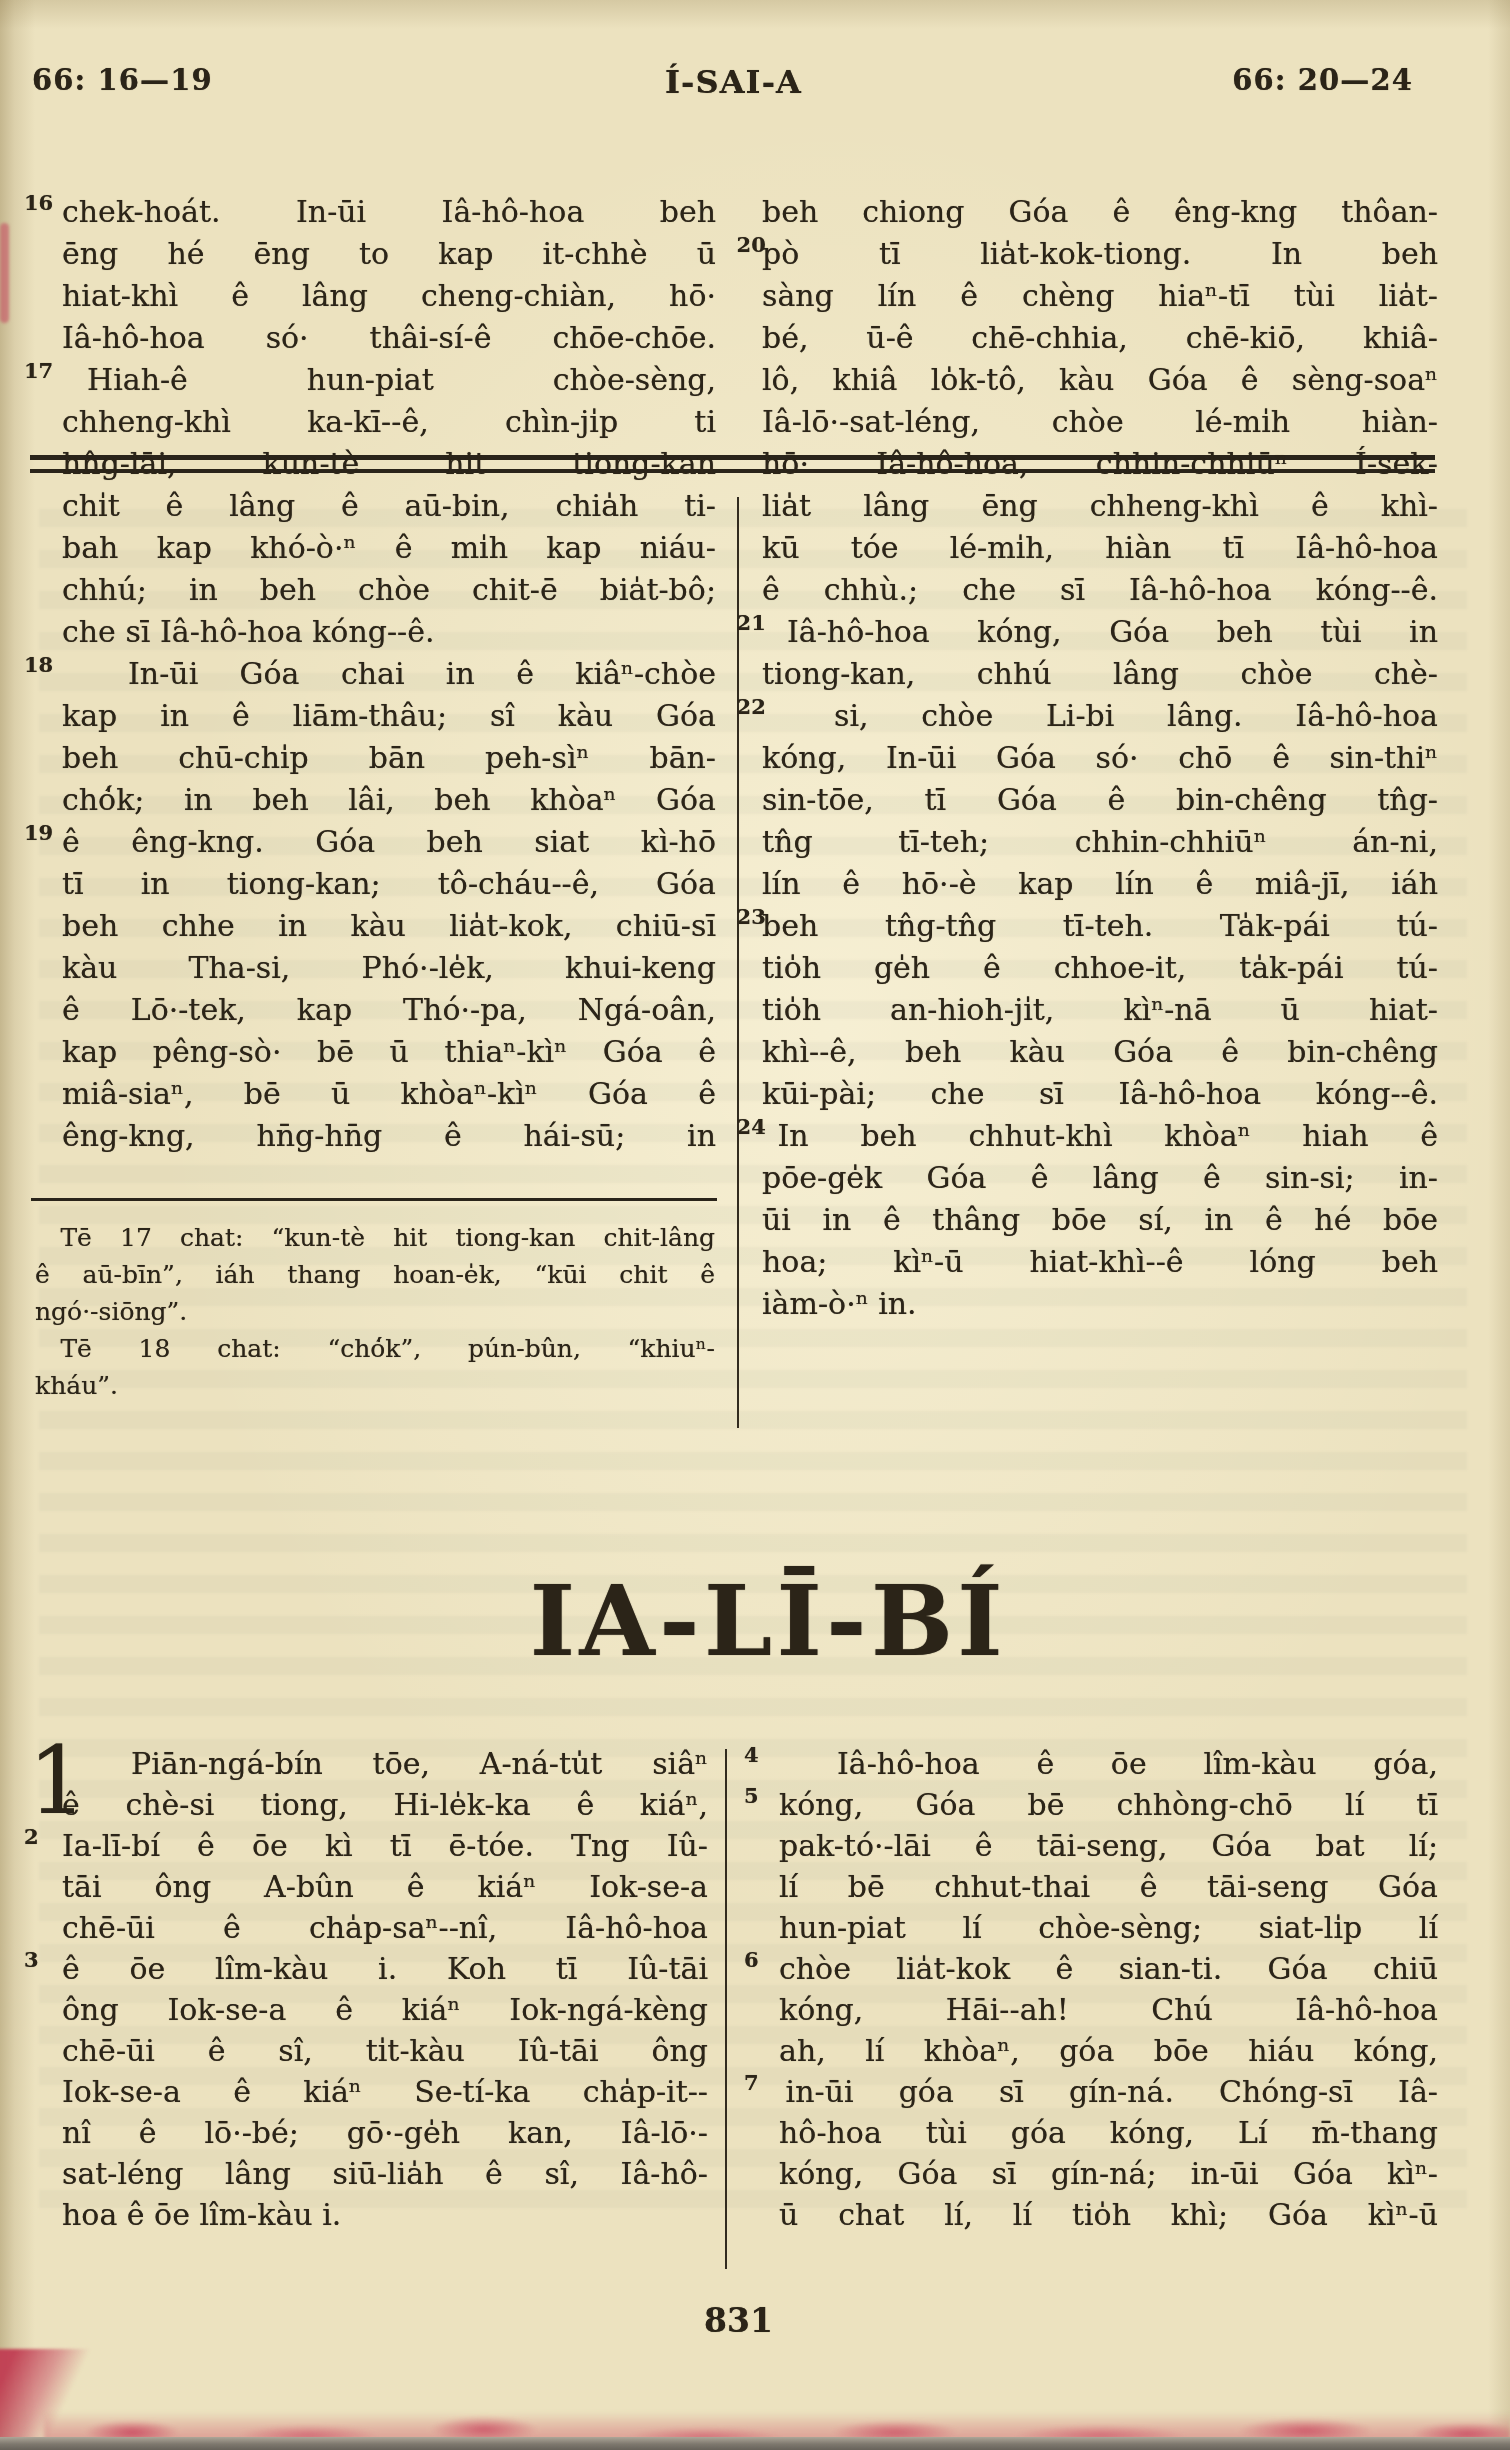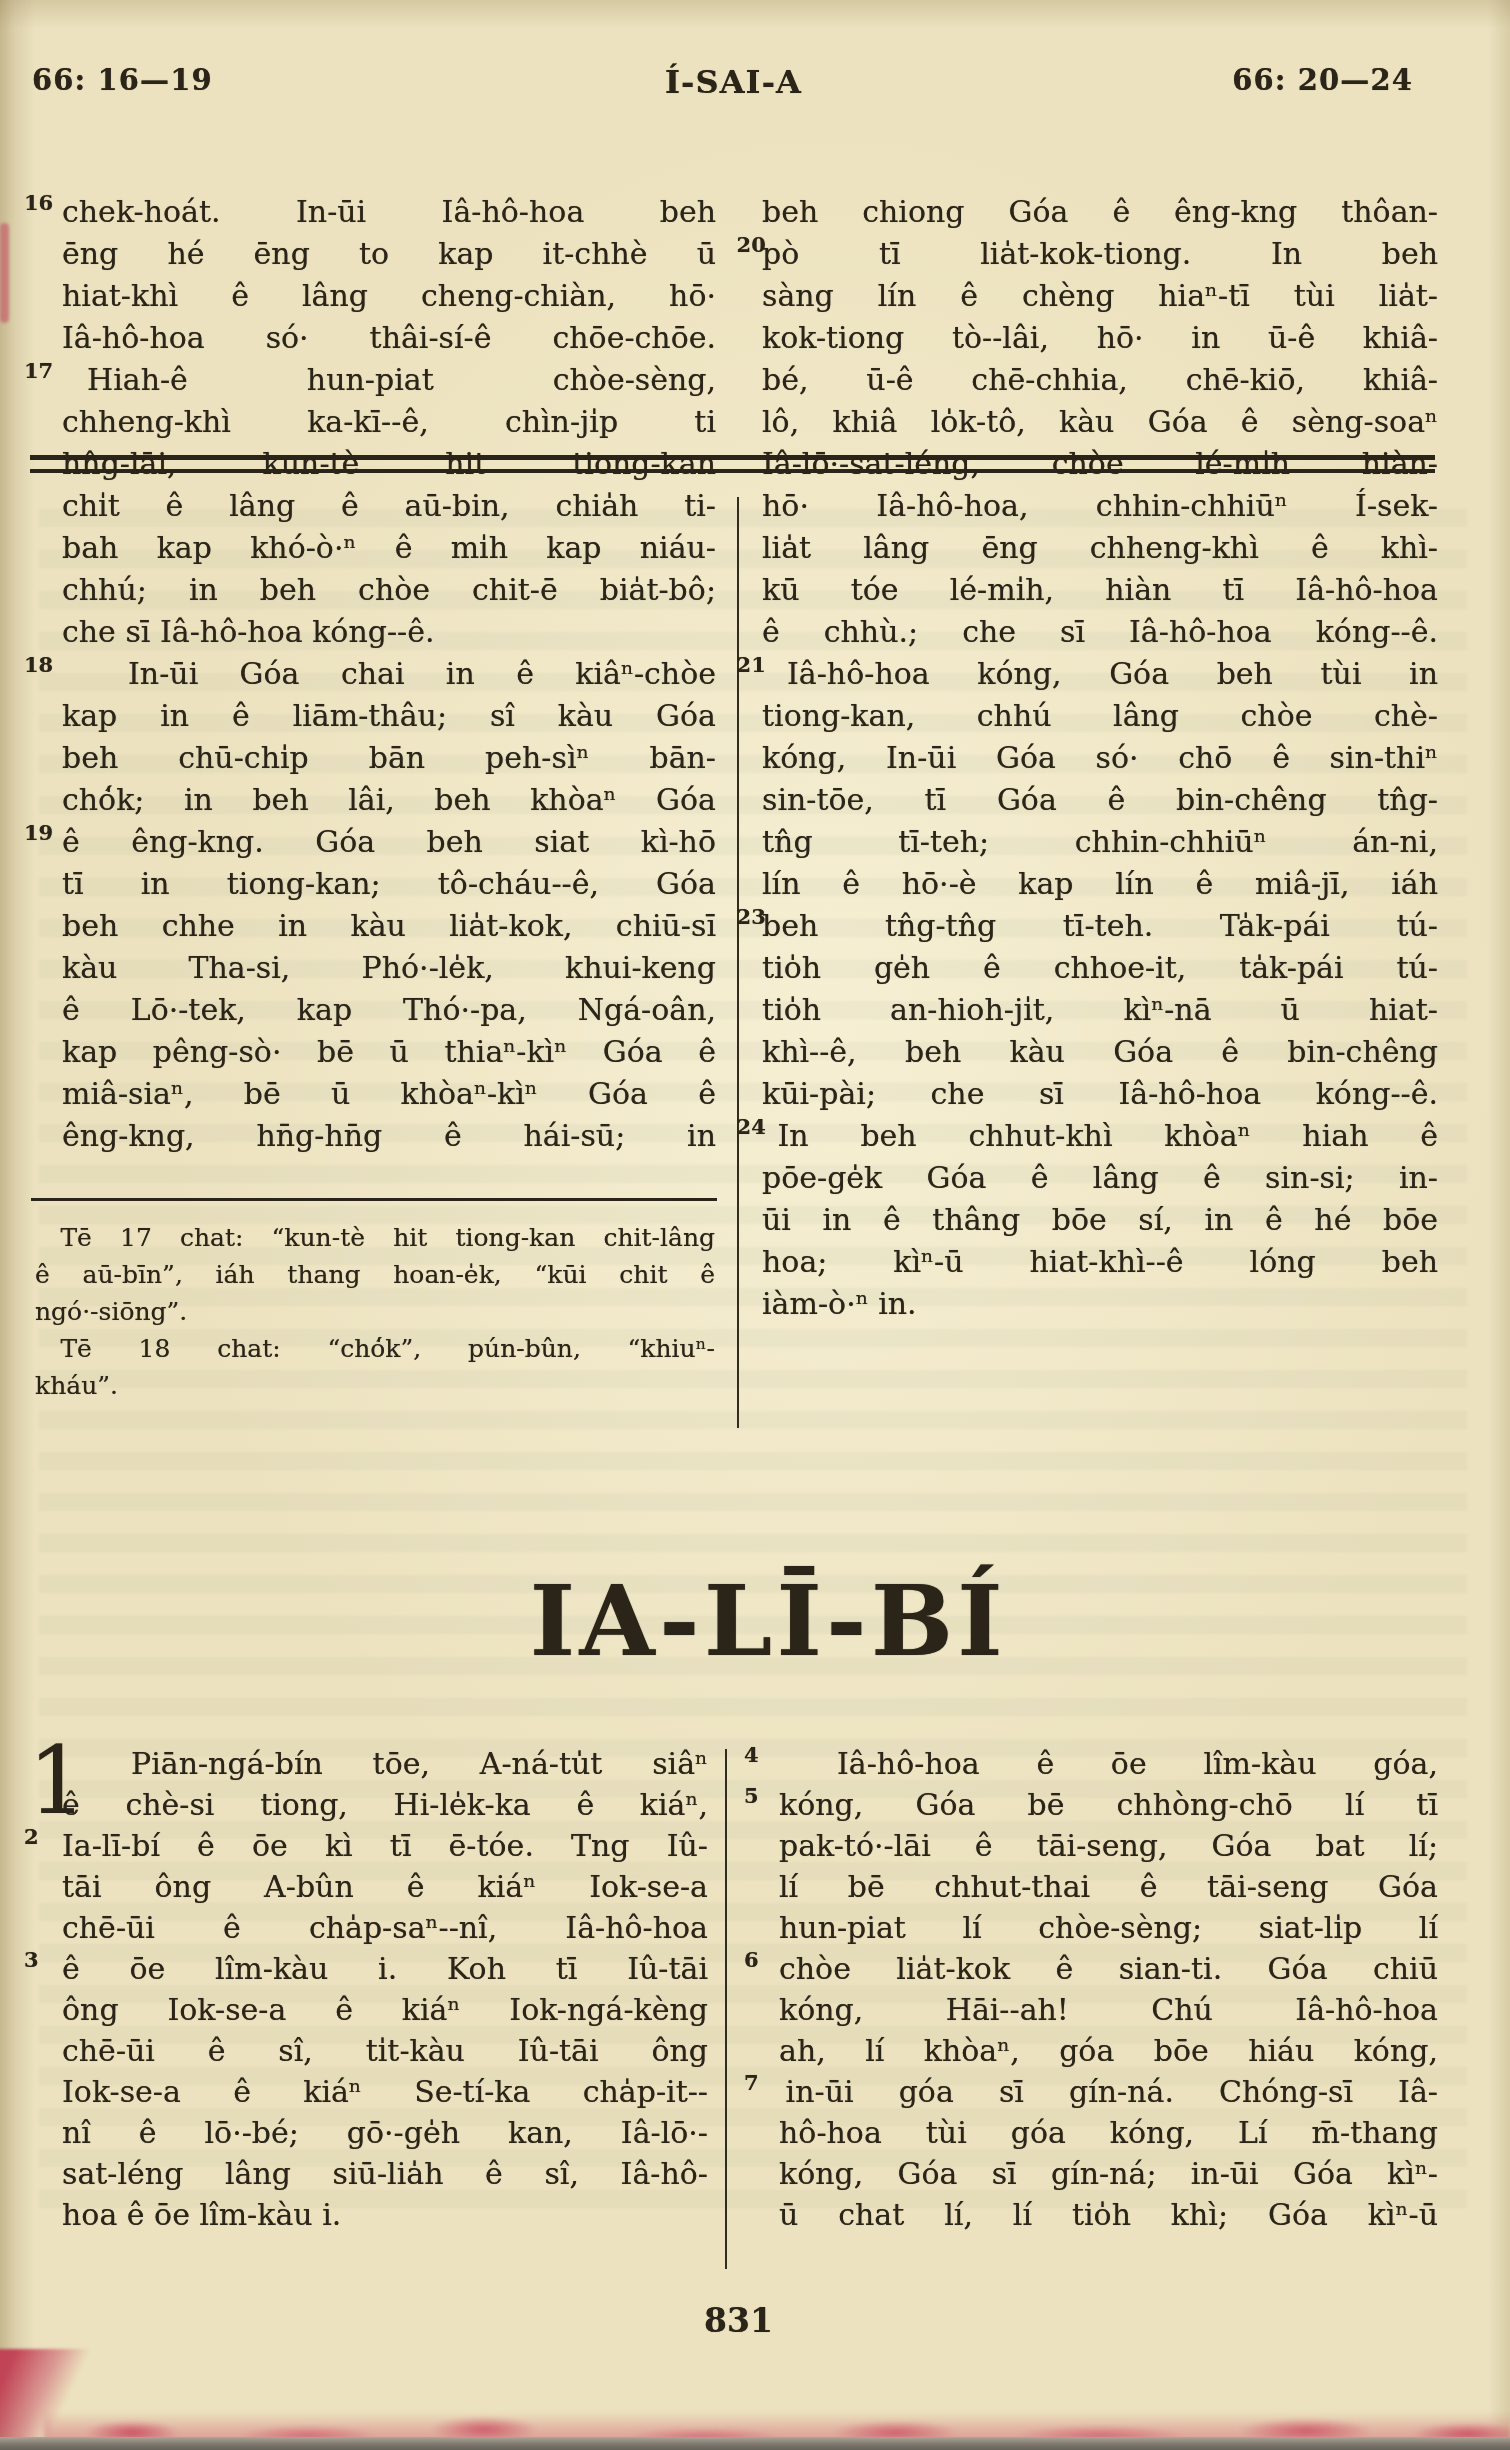--- a/index.html
+++ b/index.html
@@ -137,30 +137,30 @@
       <div class="line"><span>kàu Tha-si, Phó·-le̍k, khui-keng</span></div>
       <div class="line"><span>ê Lō·-tek, kap Thó·-pa, Ngá-oân,</span></div>
       <div class="line"><span>kap pêng-sò· bē ū thiaⁿ-kìⁿ Góa ê</span></div>
       <div class="line"><span>miâ-siaⁿ, bē ū khòaⁿ-kìⁿ Góa ê</span></div>
       <div class="line"><span>êng-kng, hn̄g-hn̄g ê hái-sū; in</span></div>
     </div>
   <div class="col col-ur">
       <div class="line"><span>beh chiong Góa ê êng-kng thôan-</span></div>
       <div class="line"><span class="vnum">20</span><span>pò tī lia̍t-kok-tiong. In beh</span></div>
       <div class="line"><span>sàng lín ê chèng hiaⁿ-tī tùi lia̍t-</span></div>
-      <div class="line"><span>kok-tiong tò--lâi, hō· in ū-ê khiâ-</span></div>
       <div class="line"><span>bé, ū-ê chē-chhia, chē-kiō, khiâ-</span></div>
       <div class="line"><span>lô, khiâ lo̍k-tô, kàu Góa ê sèng-soaⁿ</span></div>
       <div class="line"><span>Iâ-lō·-sat-léng, chòe lé-mi̍h hiàn-</span></div>
       <div class="line"><span>hō· Iâ-hô-hoa, chhin-chhiūⁿ Í-sek-</span></div>
       <div class="line"><span>lia̍t lâng ēng chheng-khì ê khì-</span></div>
       <div class="line"><span>kū tóe lé-mi̍h, hiàn tī Iâ-hô-hoa</span></div>
       <div class="line"><span>ê chhù.; che sī Iâ-hô-hoa kóng--ê.</span></div>
       <div class="line" style="padding-left: 25px;"><span class="vnum">21</span><span>Iâ-hô-hoa kóng, Góa beh tùi in</span></div>
       <div class="line"><span>tiong-kan, chhú lâng chòe chè-</span></div>
+      <div class="line" style="padding-left: 72px;"><span class="vnum">22</span><span>si, chòe Li-bi lâng. Iâ-hô-hoa</span></div>
       <div class="line"><span>kóng, In-ūi Góa só· chō ê sin-thiⁿ</span></div>
       <div class="line"><span>sin-tōe, tī Góa ê bin-chêng tn̂g-</span></div>
       <div class="line"><span>tn̂g tī-teh; chhin-chhiūⁿ án-ni,</span></div>
       <div class="line"><span>lín ê hō·-è kap lín ê miâ-jī, iáh</span></div>
       <div class="line"><span class="vnum">23</span><span>beh tn̂g-tn̂g tī-teh. Ta̍k-pái tú-</span></div>
       <div class="line"><span>tio̍h ge̍h ê chhoe-it, ta̍k-pái tú-</span></div>
       <div class="line"><span>tio̍h an-hioh-ji̍t, kìⁿ-nā ū hiat-</span></div>
       <div class="line"><span>khì--ê, beh kàu Góa ê bin-chêng</span></div>
       <div class="line"><span>kūi-pài; che sī Iâ-hô-hoa kóng--ê.</span></div>
       <div class="line" style="padding-left: 15.5px;"><span class="vnum">24</span><span>In beh chhut-khì khòaⁿ hiah ê</span></div>

